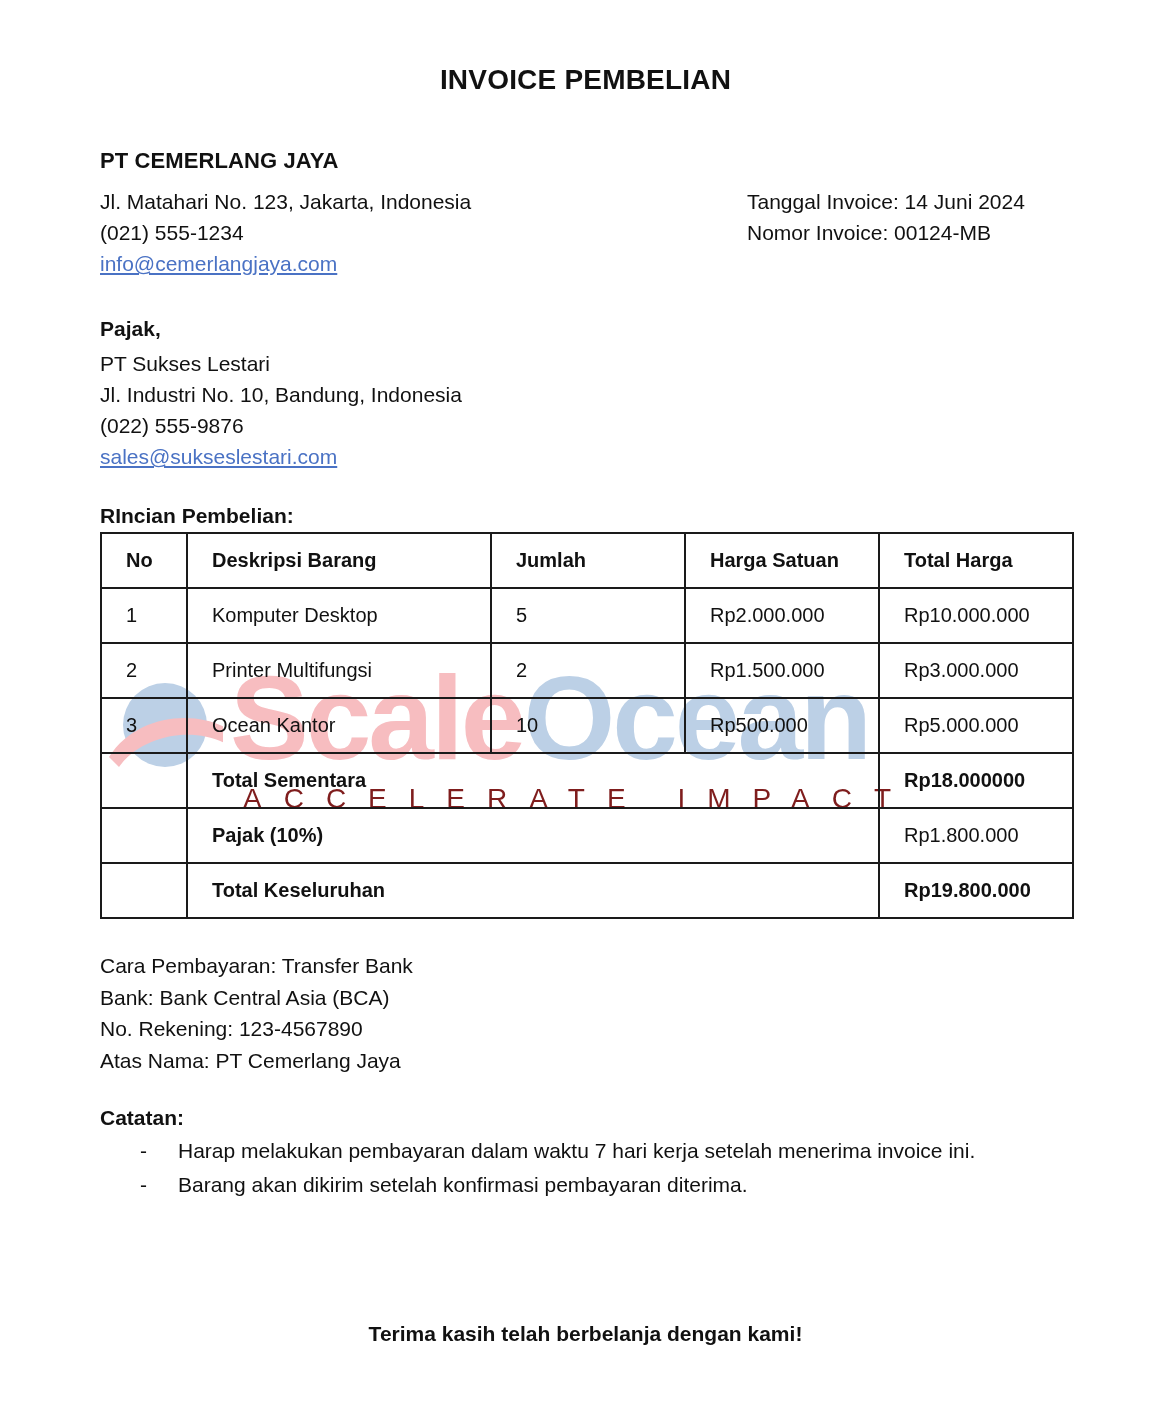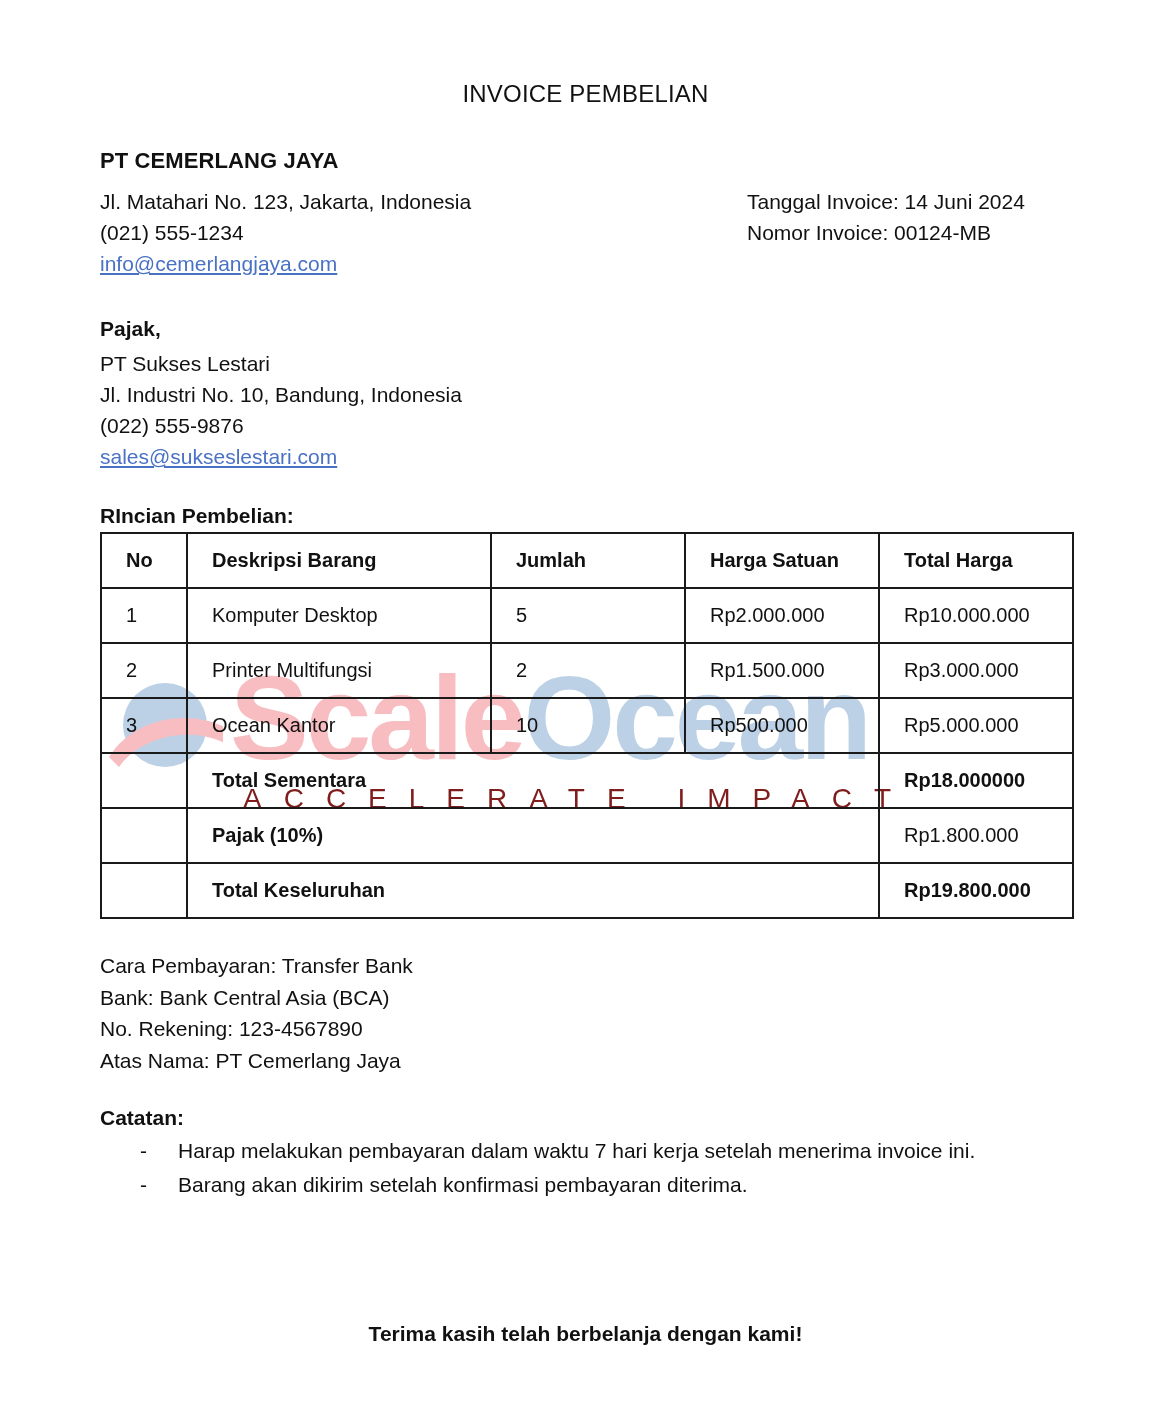--- a/index.html
+++ b/index.html
@@ -64,26 +64,26 @@
     color: #7f1d1d;
     white-space: nowrap;
     font-weight: 400;
   }
 
   
   .content { position: relative; z-index: 10; }
 
   .doc-title {
     text-align: center;
-    font-size: 24px;
-    font-weight: 400;
+    font-size: 28px;
+    font-weight: 700;
     letter-spacing: 0.2px;
     position: absolute;
     left: 0; right: 0;
-    top: 80px;
+    top: 64px;
   }
 
   .company-name {
     position: absolute;
     left: 100px;
     top: 148px;
     font-size: 22px;
     font-weight: 700;
     letter-spacing: 0.1px;
   }

